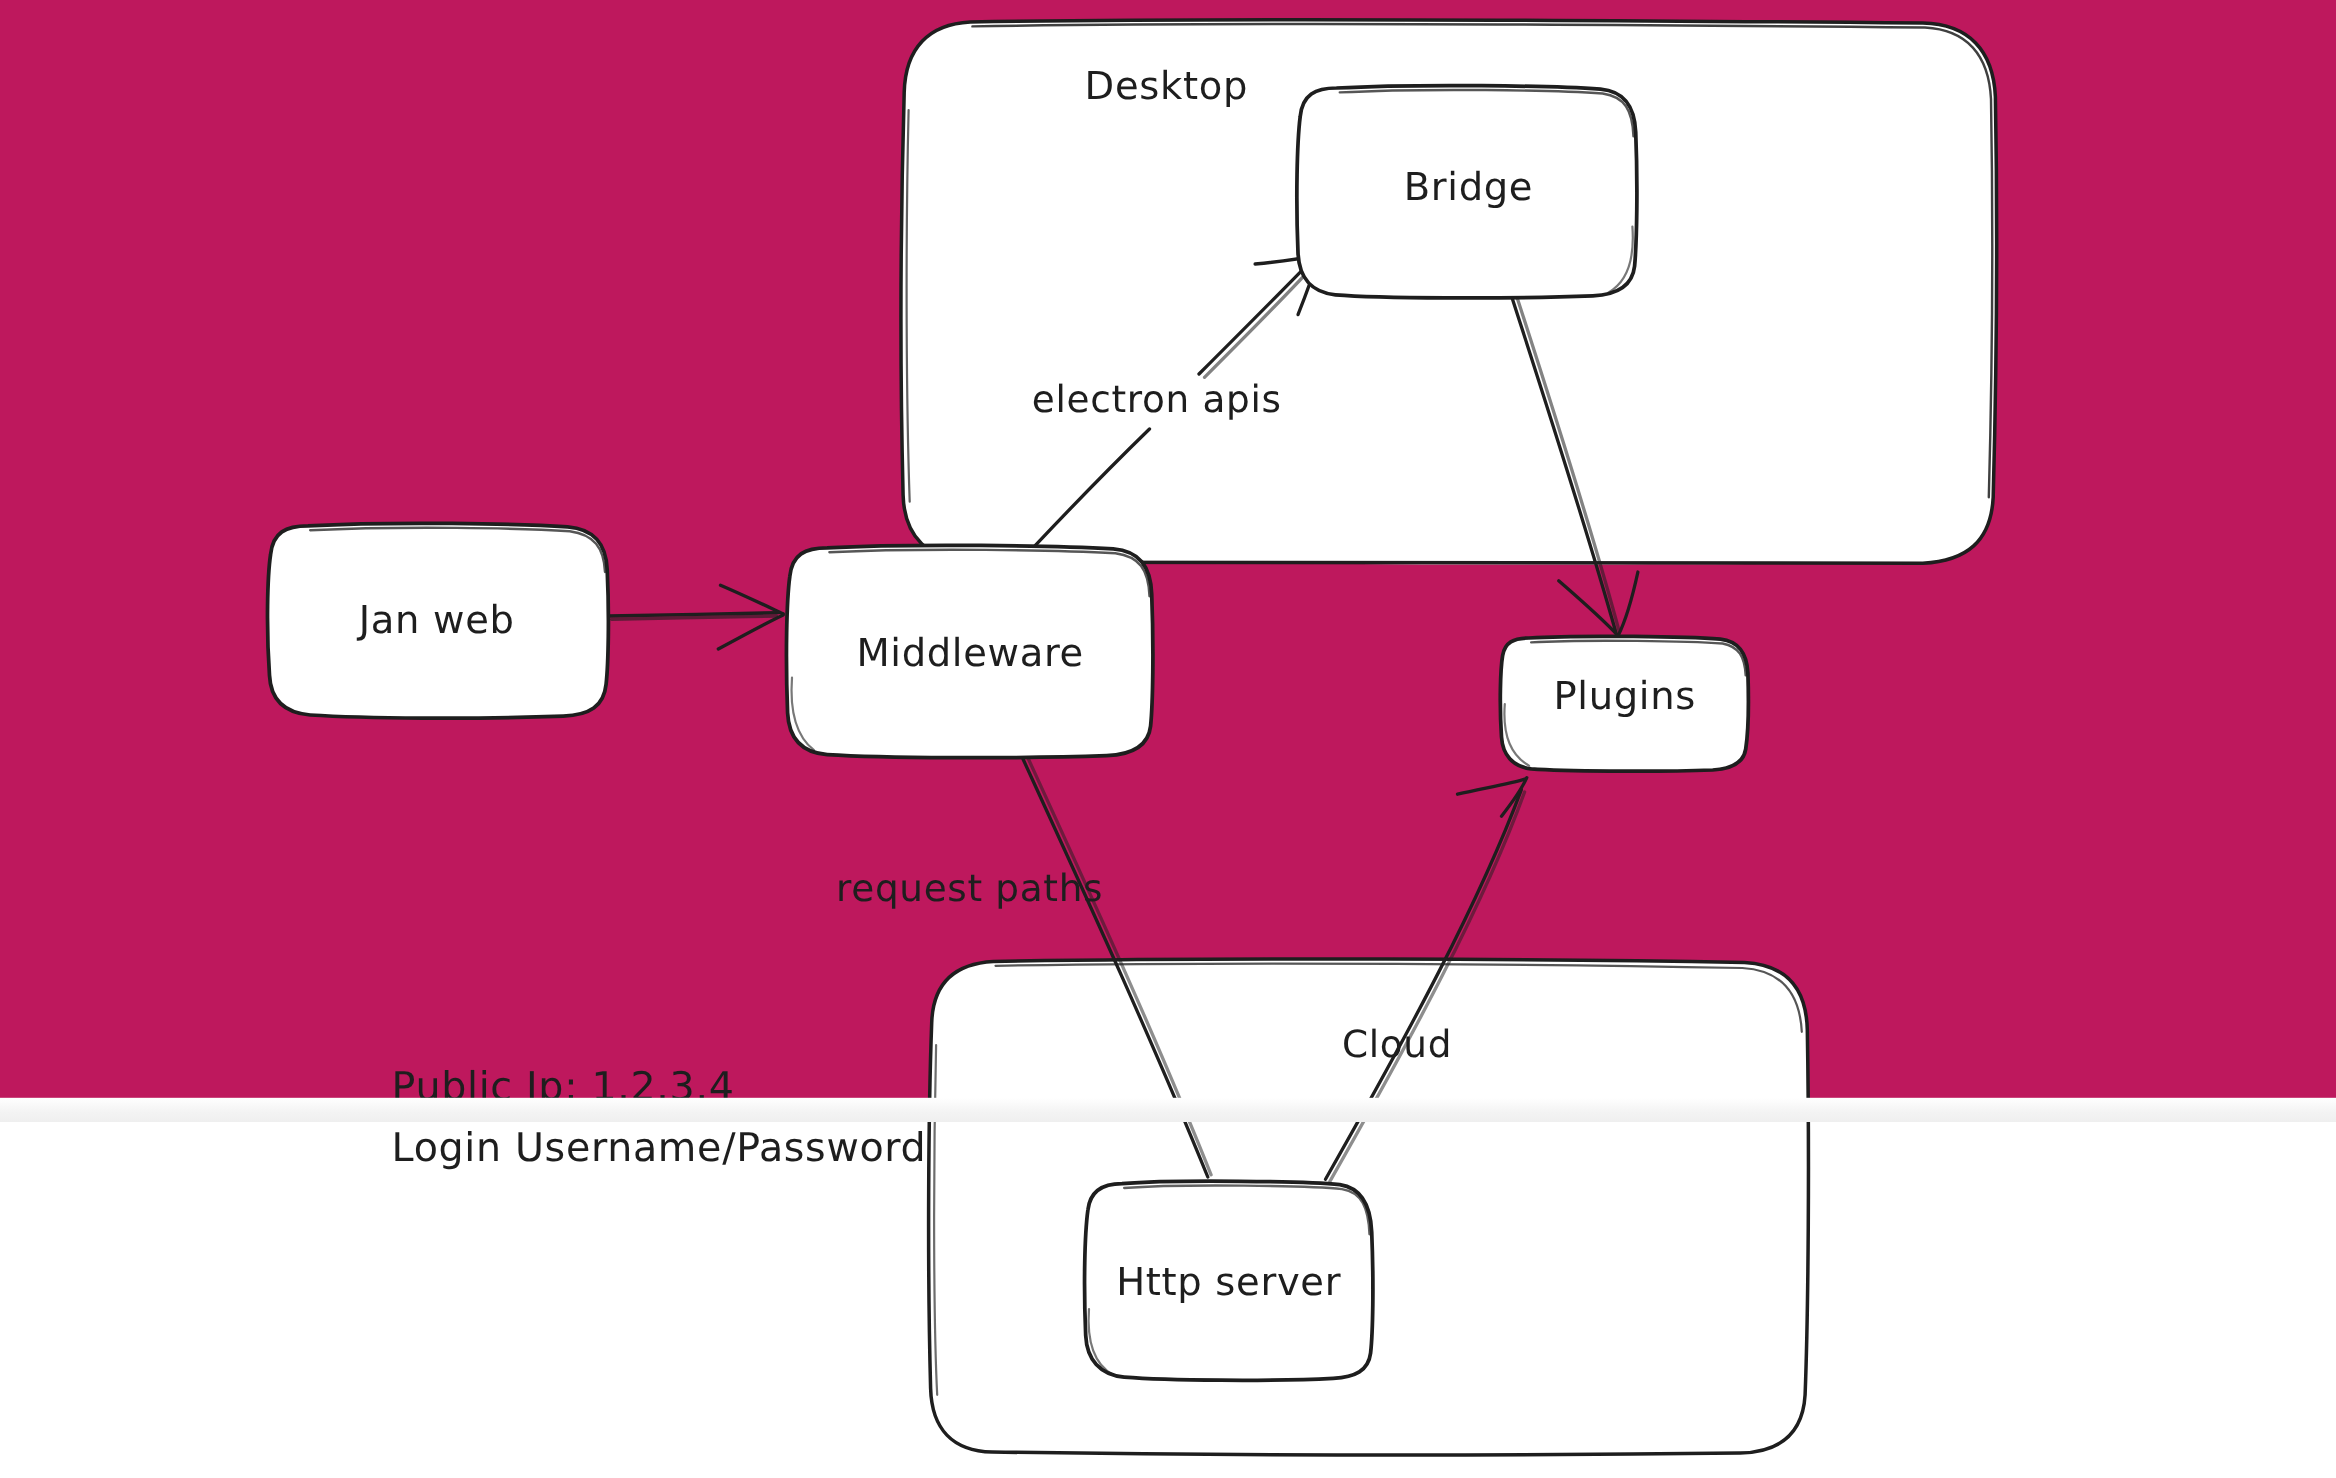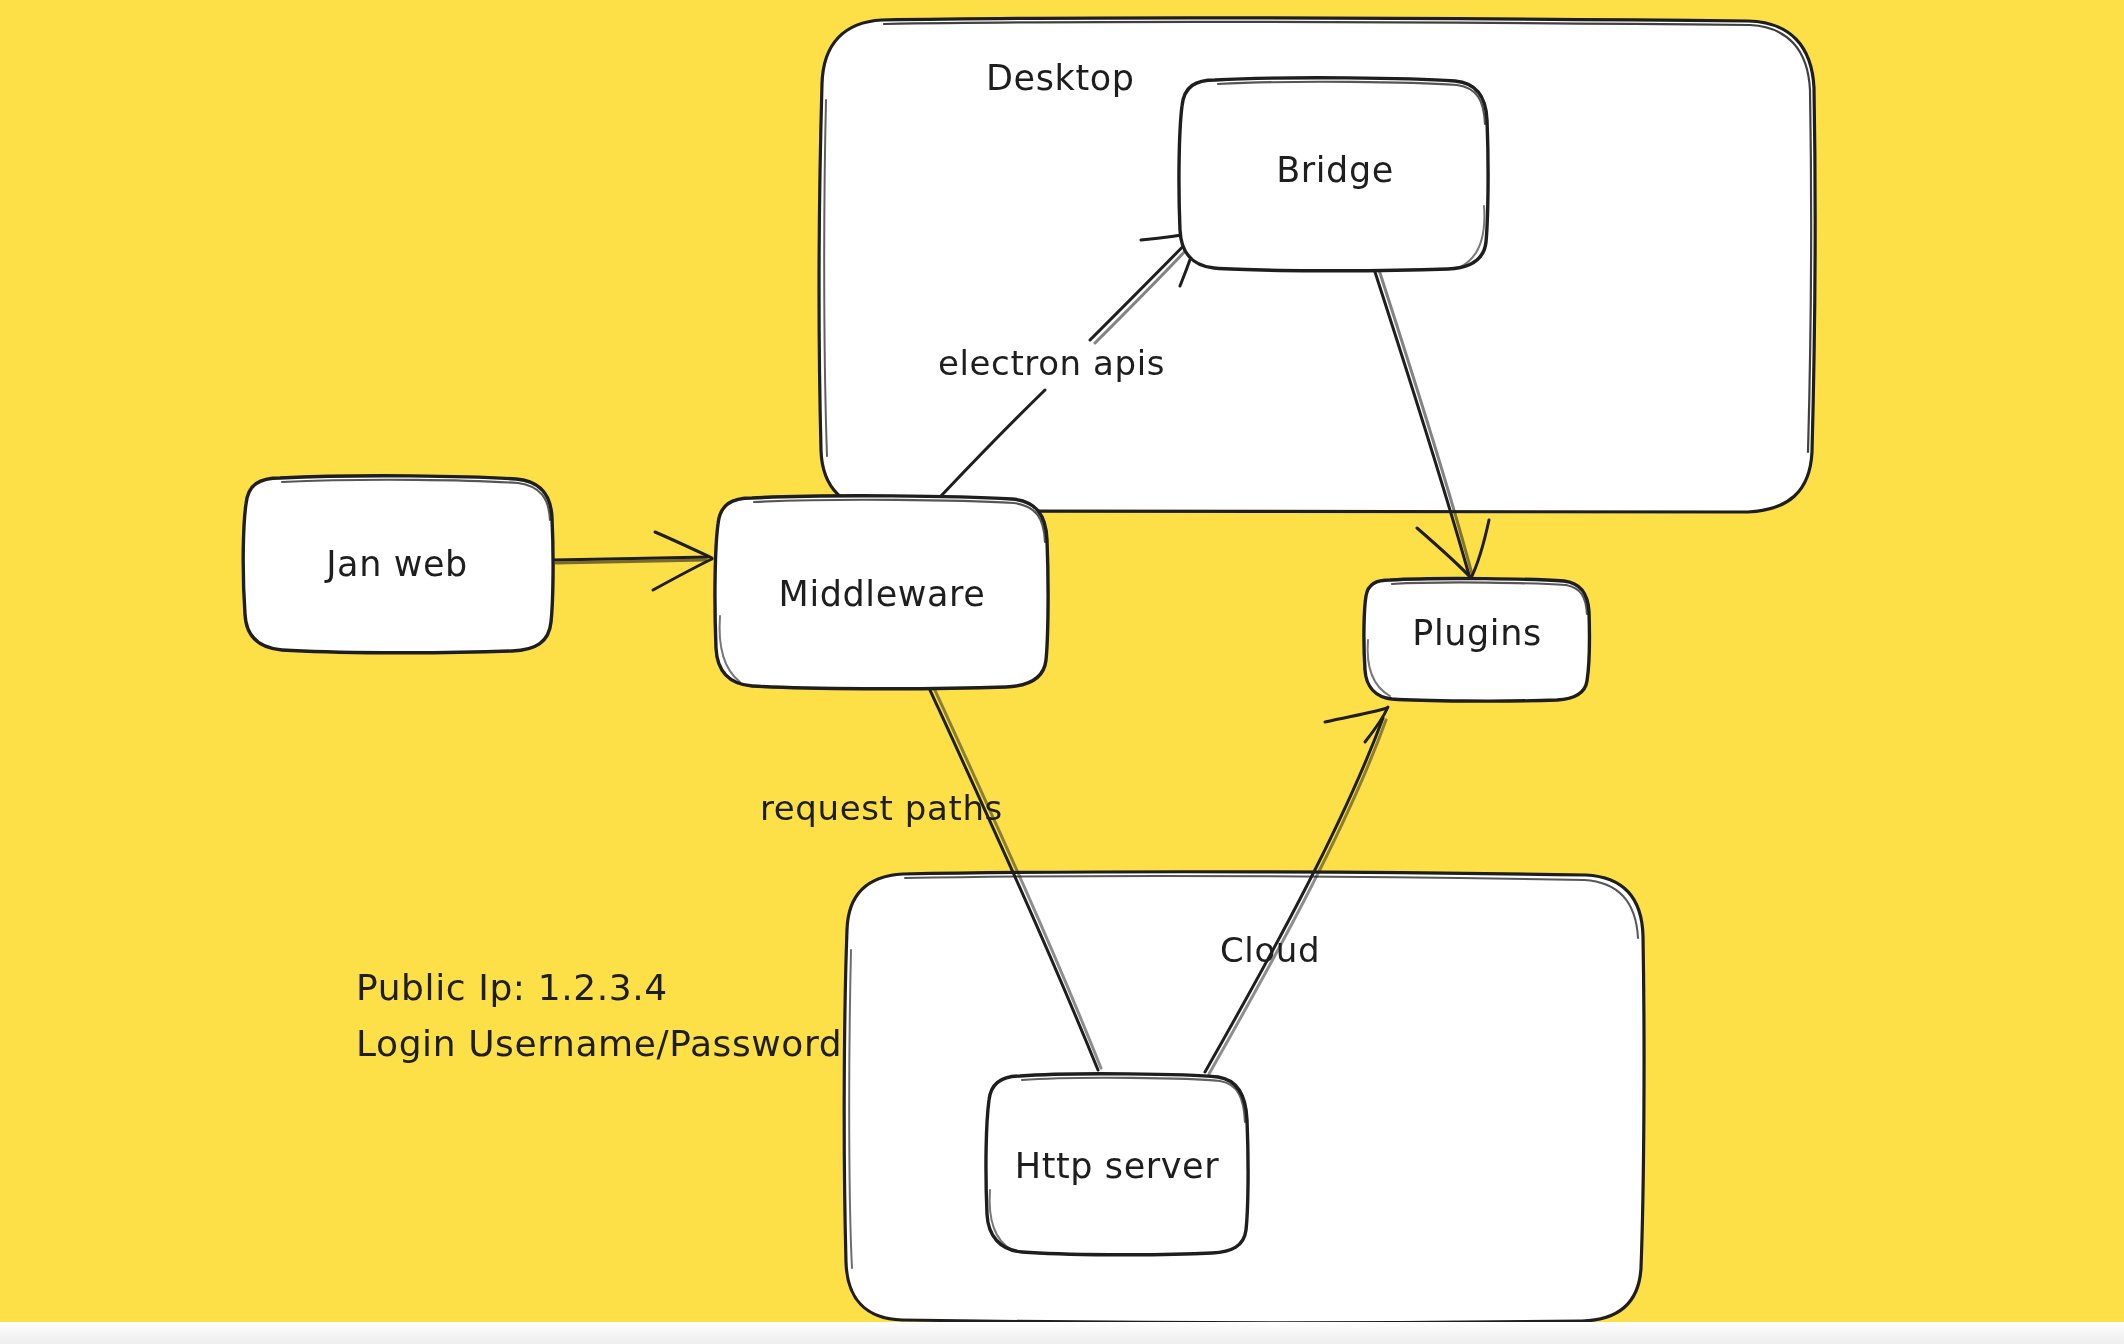--- a/index.html
+++ b/index.html
@@ -9,22 +9,22 @@
   }
   body {
     width: 2124px;
     height: 1344px;
     overflow: hidden;
     font-family: "DejaVu Sans", sans-serif;
   }
   #canvas-root {
     position: relative;
     width: 2124px;
-    height: 1344px;
-    background: #fde047;
+    height: 1020px;
+    background: #be185d;
   }
   #sketch {
     position: absolute;
     top: 0; left: 0;
     width: 2124px;
     height: 1344px;
     display: block;
   }
   .stroke {
     fill: none;

